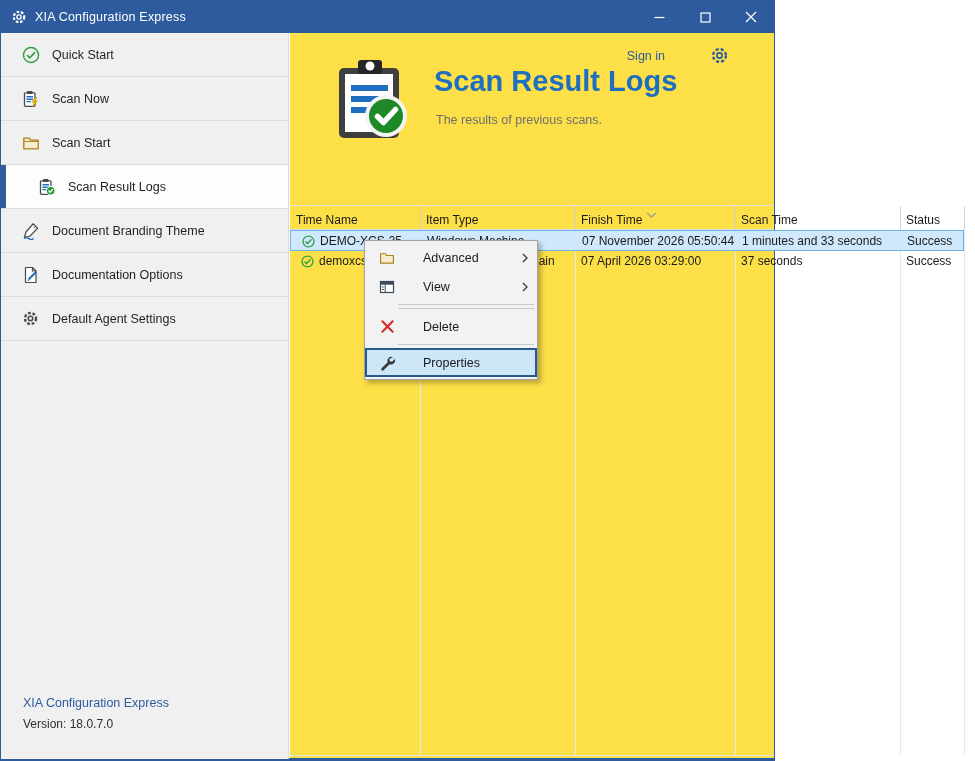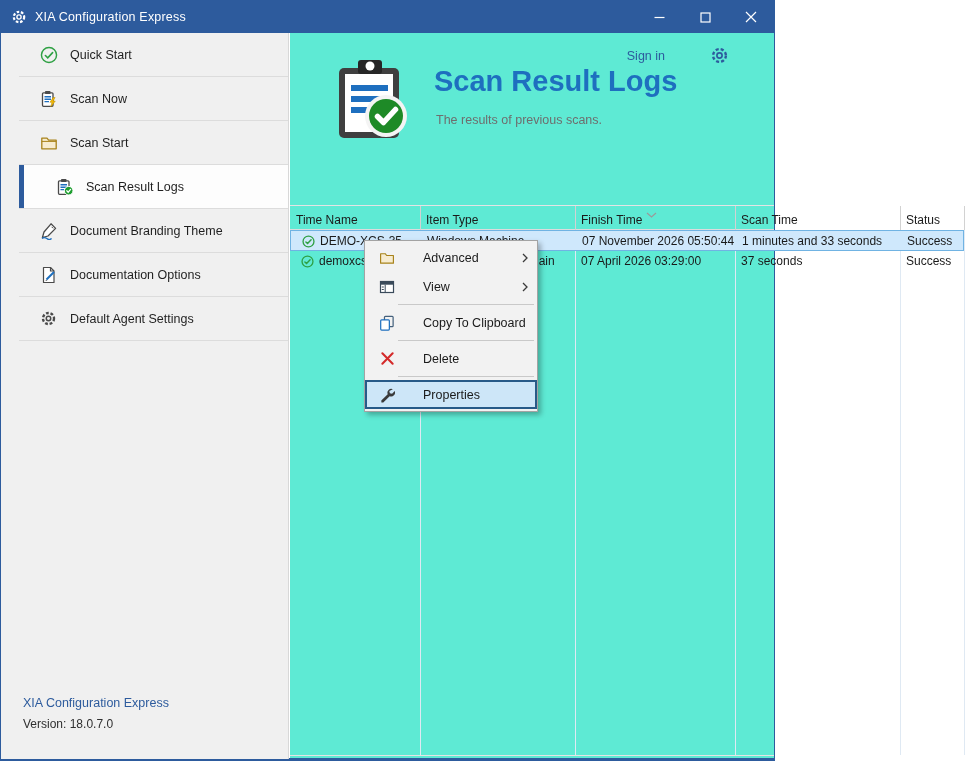--- a/index.html
+++ b/index.html
@@ -13,30 +13,30 @@
               display:flex; align-items:center; color:#fff; }
   .titlebar .appicon { margin:0 8px 0 10px; display:flex; }
   .titlebar .title { font-size:12.5px; letter-spacing:.2px; }
   .winbtns { position:absolute; right:0; top:0; height:32px; display:flex; }
   .winbtn { width:46px; height:32px; display:flex; align-items:center; justify-content:center; cursor:default; }
 
   
   .sidebar { position:absolute; left:0; top:32px; width:288px; height:726px;
              background:#f0f0f0; border-right:1px solid #d8d8d8; }
   .side-item { height:44px; display:flex; align-items:center; padding-left:20px;
-               border-bottom:1px solid #dcdcdc; font-size:12.5px; color:#1f1f1f; position:relative;margin-left:18px; }
+               border-bottom:1px solid #dcdcdc; font-size:12.5px; color:#1f1f1f; position:relative; }
   .side-item .sicon { width:19px; height:19px; margin-right:12px; display:flex; align-items:center; justify-content:center; }
   .side-item.selected { background:#fdfdfd; padding-left:36px; }
   .side-item.selected::before { content:""; position:absolute; left:0; top:0; bottom:0; width:5px; background:#2d5b9d; }
   .side-footer { position:absolute; left:22px; bottom:28px; }
   .side-footer .appname { font-size:12.5px; color:#2d5b9d; margin-bottom:7px; }
   .side-footer .version { font-size:12px; color:#2f2f2f; }
 
   
-  .main { position:absolute; left:289px; top:32px; right:0; bottom:0; background:#5eead4; }
+  .main { position:absolute; left:289px; top:32px; right:0; bottom:0; background:#fde047; }
   .signin { position:absolute; top:16px; right:109px; font-size:12.5px; color:#2d5b9d; cursor:pointer; }
   .settings-gear { position:absolute; top:13px; right:45px; cursor:pointer; }
   .bigicon { position:absolute; left:41px; top:25px; }
   .page-title { position:absolute; left:144px; top:32px; font-size:29px; font-weight:600; color:#1e6fbf; }
   .page-sub { position:absolute; left:146px; top:80px; font-size:12.5px; color:#6e6e6e; }
 
   
   .table { position:absolute; left:0; right:0; top:172px; height:551px;
            border-top:1px solid #e4e4e4; border-bottom:1px solid #e4e4e4; font-size:12px; color:#1a1a1a; }
   .thead { position:absolute; left:0; right:0; top:0; height:24px; border-bottom:1px solid #dcdcdc; }
@@ -298,29 +298,20 @@
       <span class="mlabel">View</span>
       <span class="marrow">
         <svg width="6" height="10" viewBox="0 0 6 10">
             <path d="M1 1l4 4-4 4" fill="none" stroke="#3a3a3a" stroke-width="1.3"></path>
           </svg>
       </span>
     </div>
 
     <div class="msep"></div>
 
-    <div class="mitem">
-      <span class="micon">
-        <svg width="16" height="16" viewBox="0 0 17 17">
-          <rect x="5.8" y="1.5" width="9.2" height="10.8" rx="1" fill="none" stroke="#44607c" stroke-width="1.3"></rect>
-          <rect x="1.8" y="5.2" width="9.2" height="10.8" rx="1" fill="#fff" stroke="#1e6fbf" stroke-width="1.3"></rect>
-        </svg>
-      </span>
-      <span class="mlabel">Copy To Clipboard</span>
-    </div>
 
     <div class="msep"></div>
 
     <div class="mitem">
       <span class="micon">
         <svg width="15" height="15" viewBox="0 0 16 16">
           <path d="M2.5 2.5l11 11M13.5 2.5l-11 11" stroke="#d42a2a" stroke-width="2.2" stroke-linecap="round"></path>
         </svg>
       </span>
       <span class="mlabel">Delete</span>

